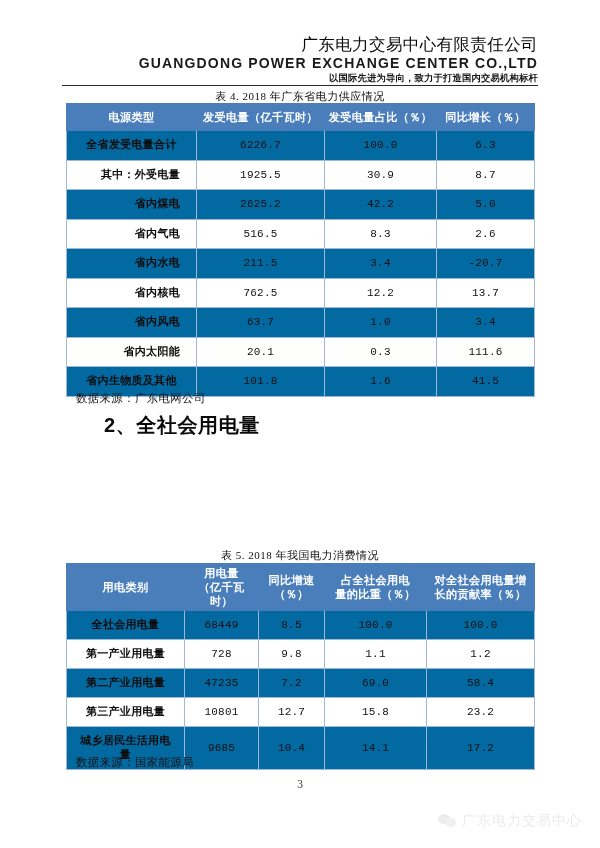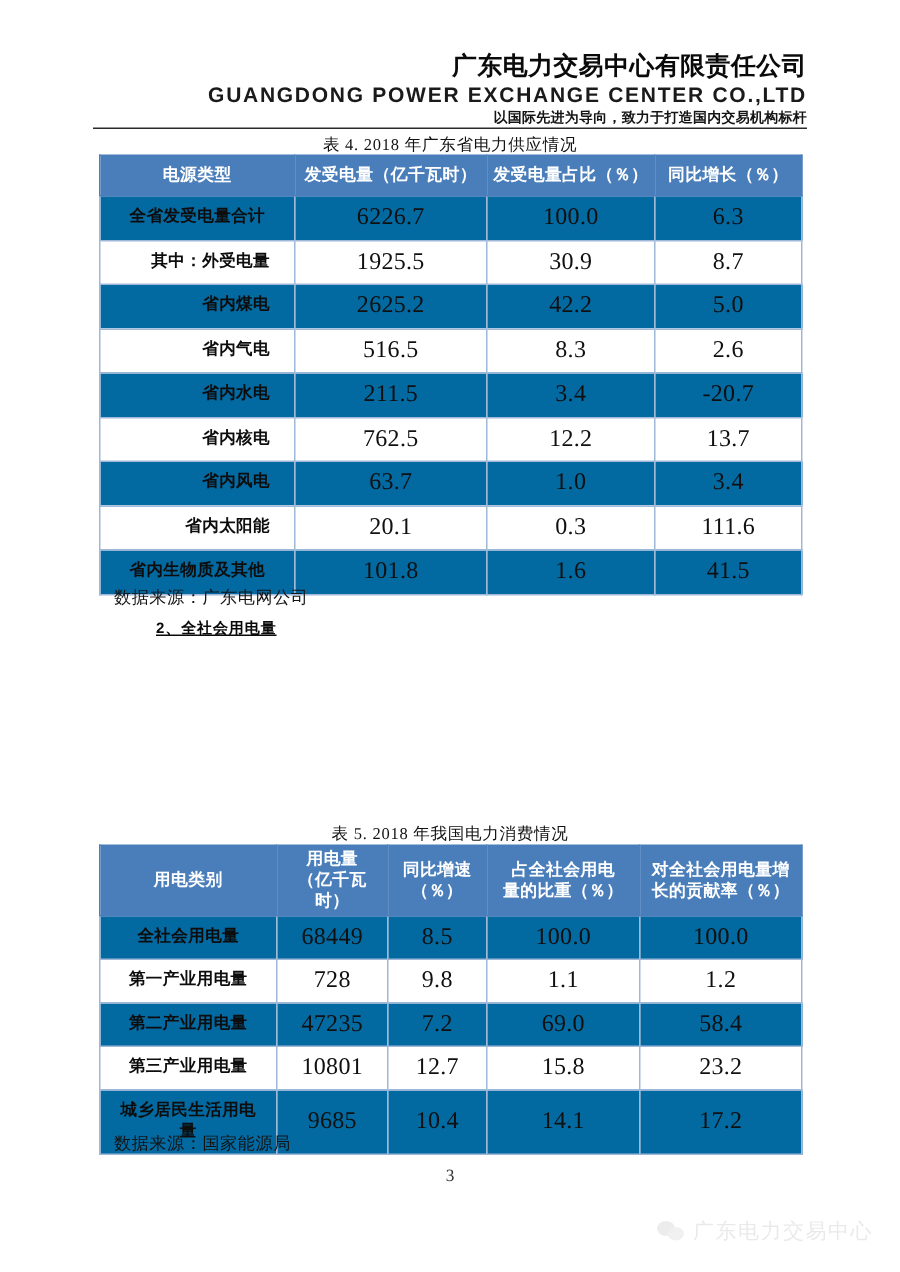--- a/index.html
+++ b/index.html
@@ -26,21 +26,21 @@
   
   .doc-header {
     position: absolute;
     left: 62px;
     top: 34px;
     width: 476px;
     text-align: right;
   }
   .org-name-cn {
     font-family: "Liberation Sans", "DejaVu Sans", sans-serif;
-    font-weight: bold;
+    font-weight: normal;
     font-size: 16.5px;
     letter-spacing: 0.4px;
     color: #0a0a0a;
     line-height: 1.25;
   }
   .org-name-en {
     font-family: "Liberation Sans", "DejaVu Sans", sans-serif;
     font-weight: bold;
     font-size: 14px;
     letter-spacing: 1.15px;
@@ -115,22 +115,22 @@
   table.data-table tbody td.label-cell {
     font-family: "Liberation Sans", "DejaVu Sans", sans-serif;
     font-weight: bold;
     font-size: 11px;
     letter-spacing: 0.3px;
     color: #0d0d0d;
     padding: 0 8px;
     line-height: 1.25;
   }
   table.data-table tbody td.num-cell {
-    font-family: Liberation Serif, serif;
-    font-size: 16px;
+    font-family: Liberation Mono, monospace;
+    font-size: 11px;
   }
 
   
   #table-supply {
     left: 66px;
     top: 103px;
     width: 468px;
     border-radius: 20px;
   }
   #table-supply thead th { height: 26px; }
@@ -159,24 +159,23 @@
     color: #141414;
     letter-spacing: 0.4px;
   }
 
   
   .section-heading {
     position: absolute;
     left: 104px;
     font-family: "Liberation Sans", "DejaVu Sans", sans-serif;
     font-weight: bold;
-    font-size: 10px;
+    font-size: 20px;
     color: #0a0a0a;
     letter-spacing: 0.6px;
-    text-decoration: underline;
   }
 
   
   .body-para {
     position: absolute;
     left: 62px;
     width: 478px;
     font-family: "Liberation Serif", "DejaVu Serif", serif;
     font-size: 15.4px;
     line-height: 29px;

